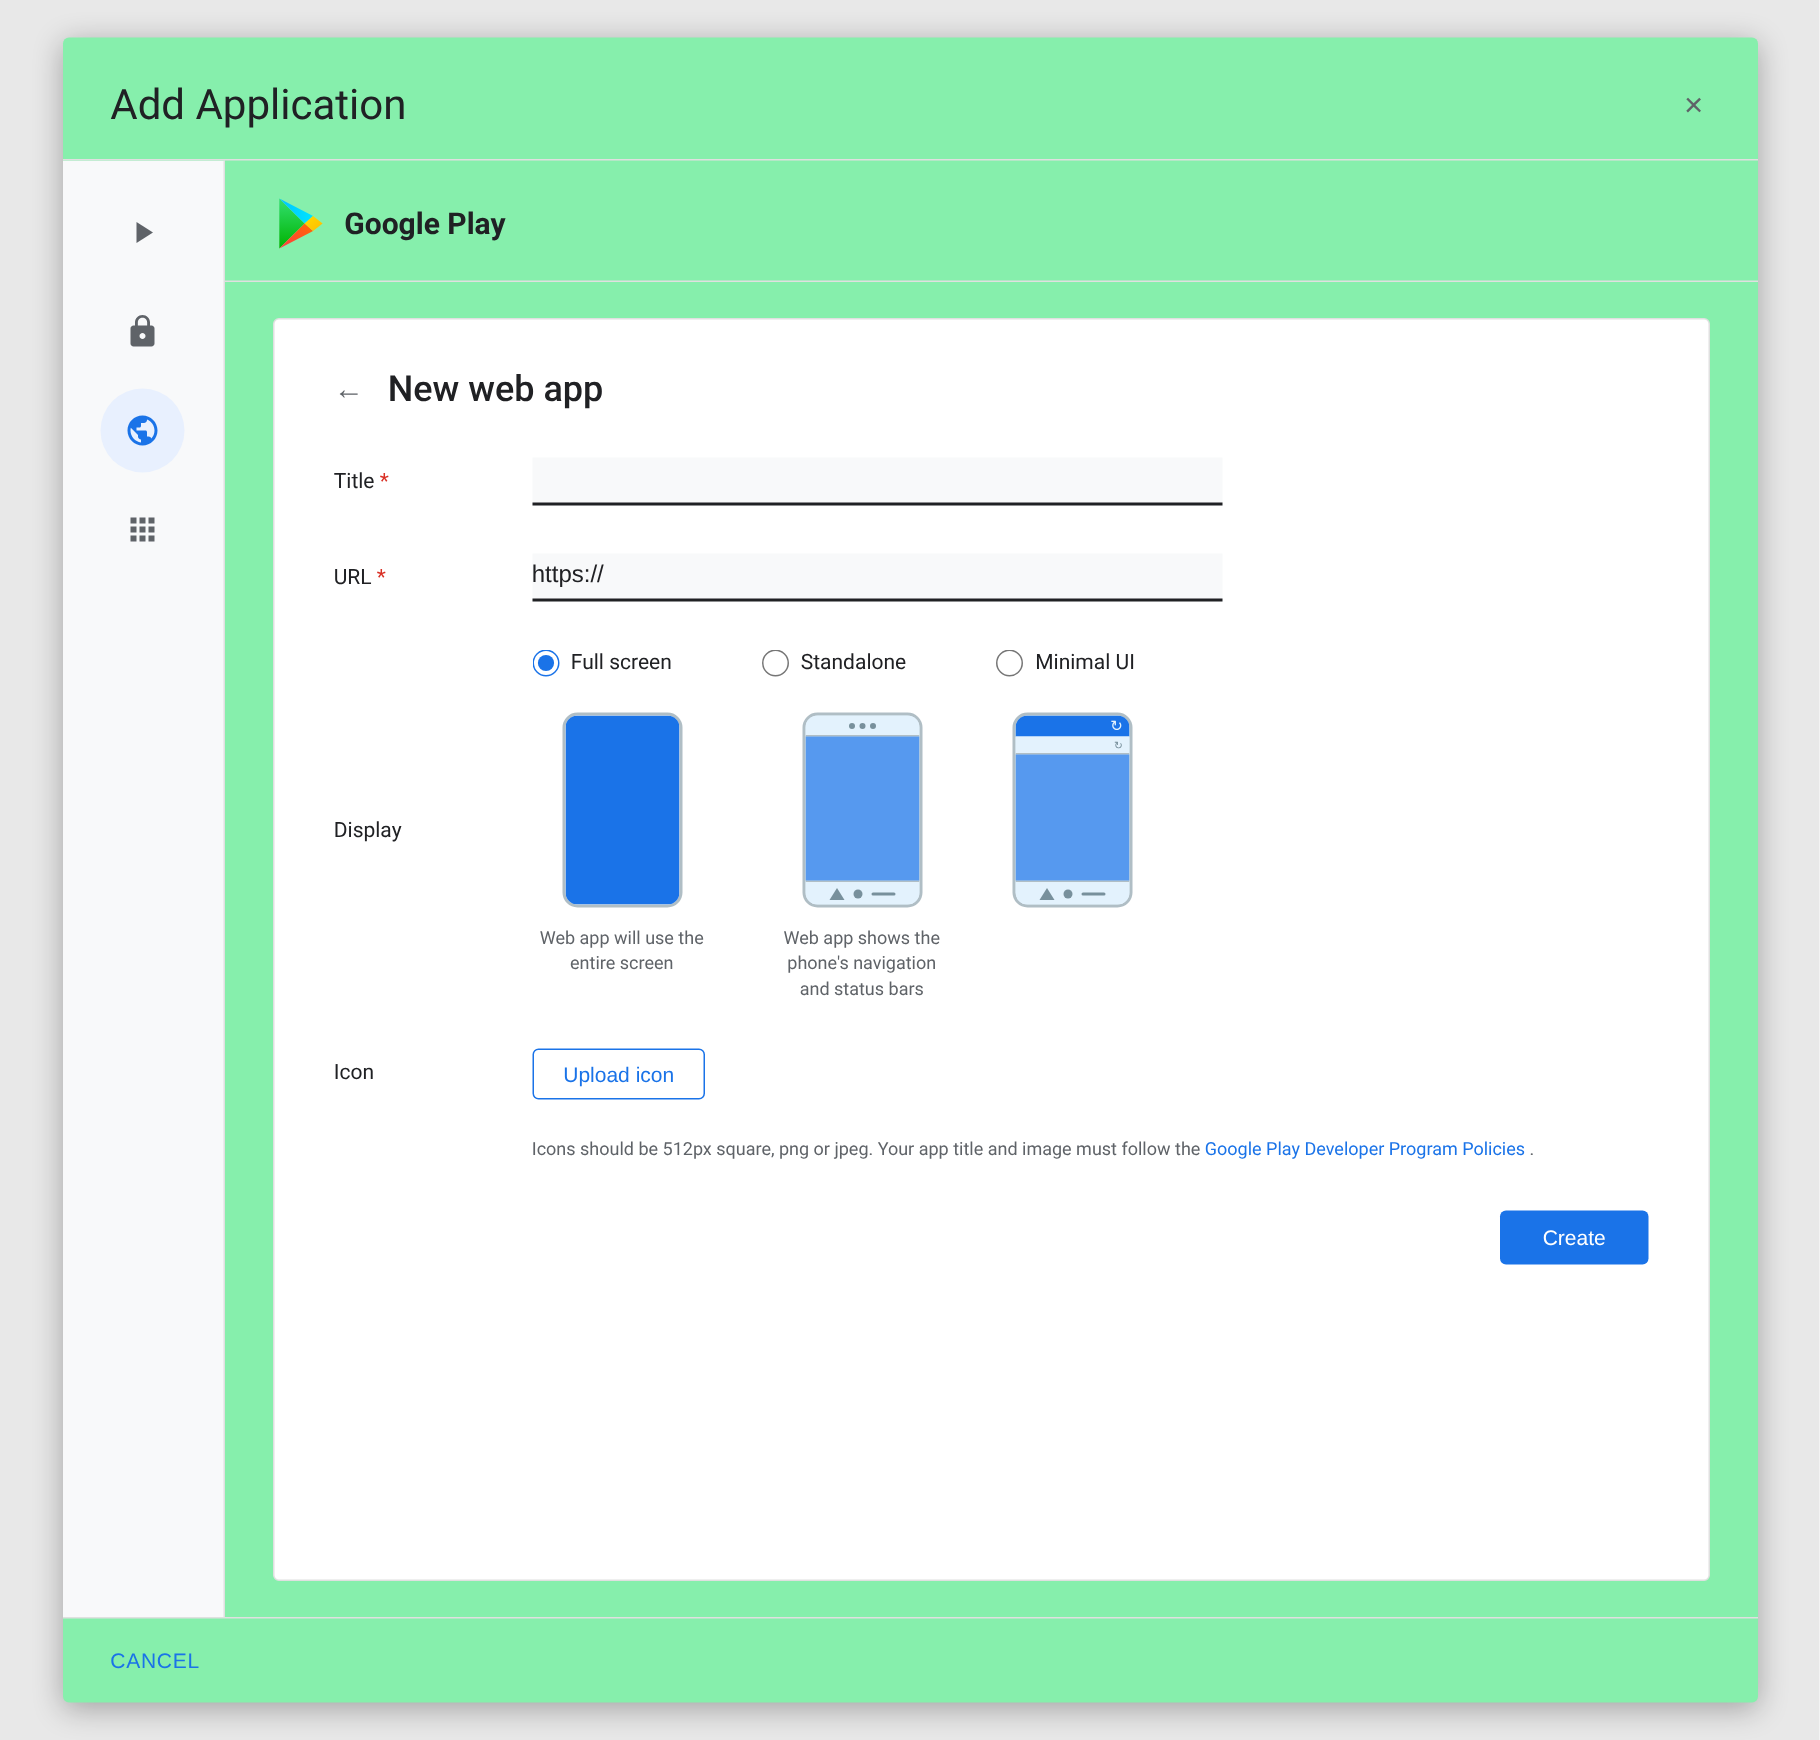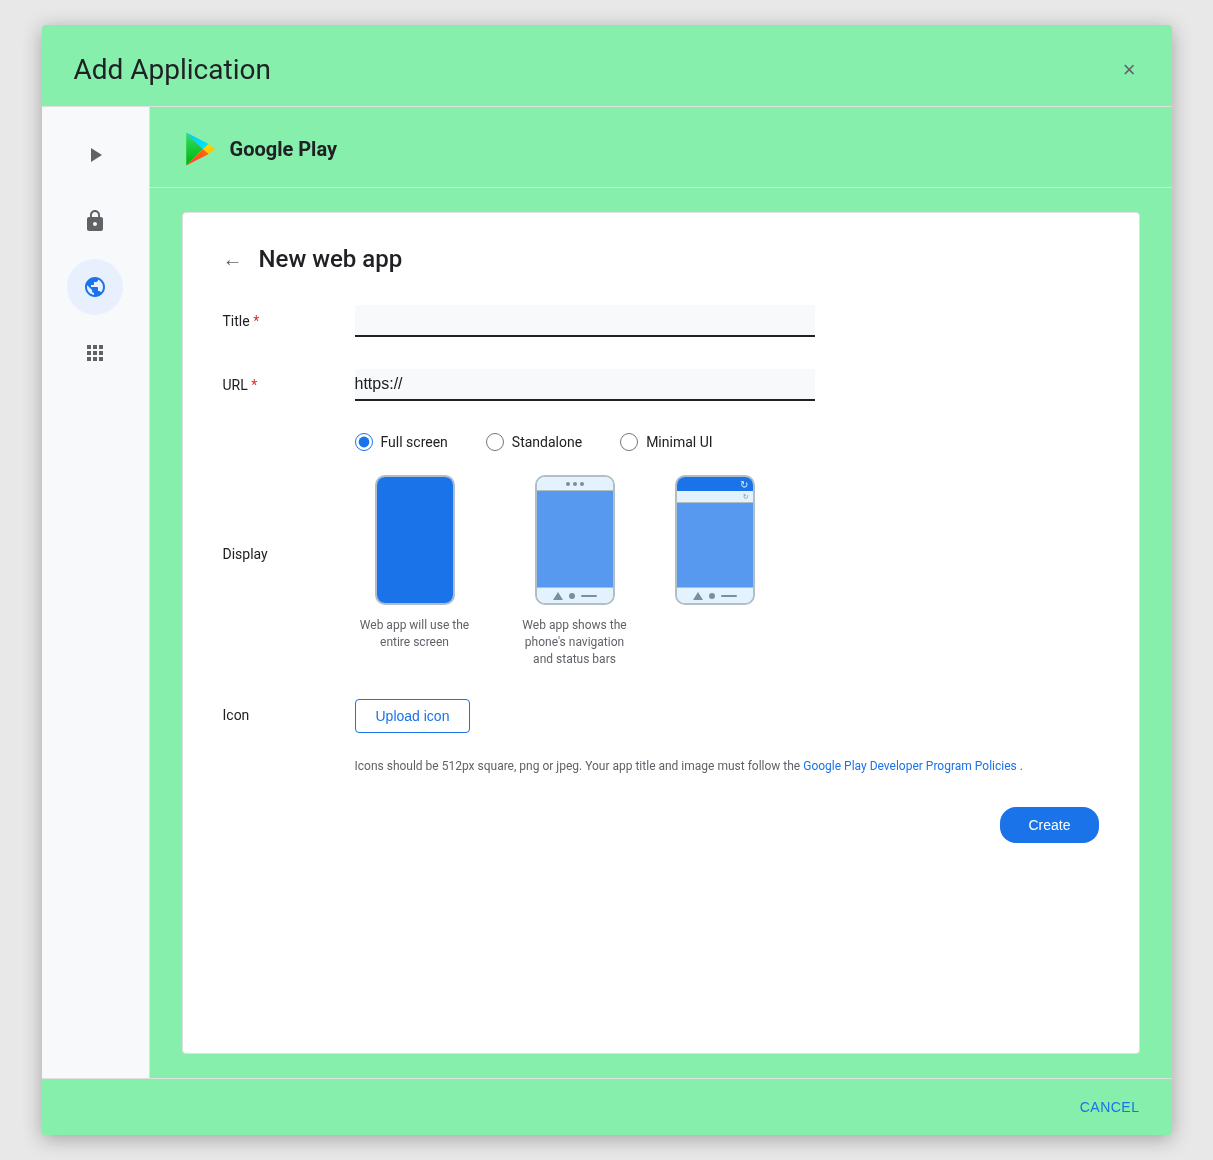--- a/index.html
+++ b/index.html
@@ -166,21 +166,21 @@
       font-size: 14px;
       color: #202124;
       padding-top: 8px;
       flex-shrink: 0;
     }
     .display-options {
       flex: 1;
     }
     .radio-row {
       display: flex;
-      gap: 38px;
+      gap: 60px;
       margin-bottom: 24px;
     }
     .radio-option {
       display: flex;
       align-items: center;
       gap: 8px;
       cursor: pointer;
     }
     .radio-input {
       width: 18px;
@@ -344,29 +344,28 @@
     .create-row {
       display: flex;
       justify-content: flex-end;
       margin-top: 32px;
     }
     .create-btn {
       background: #1a73e8;
       color: #fff;
       border: none;
       padding: 10px 28px;
-      border-radius: 16px;
+      border-radius: 4px;
       font-size: 14px;
       font-weight: 500;
       cursor: pointer;
     }
     
     .dialog-footer {
       display: flex;
-      justify-content: flex-end;
       padding: 20px 32px;
       border-top: 1px solid #e0e0e0;
     }
     .cancel-btn {
       background: none;
       border: none;
       color: #1a73e8;
       font-size: 14px;
       font-weight: 500;
       cursor: pointer;

